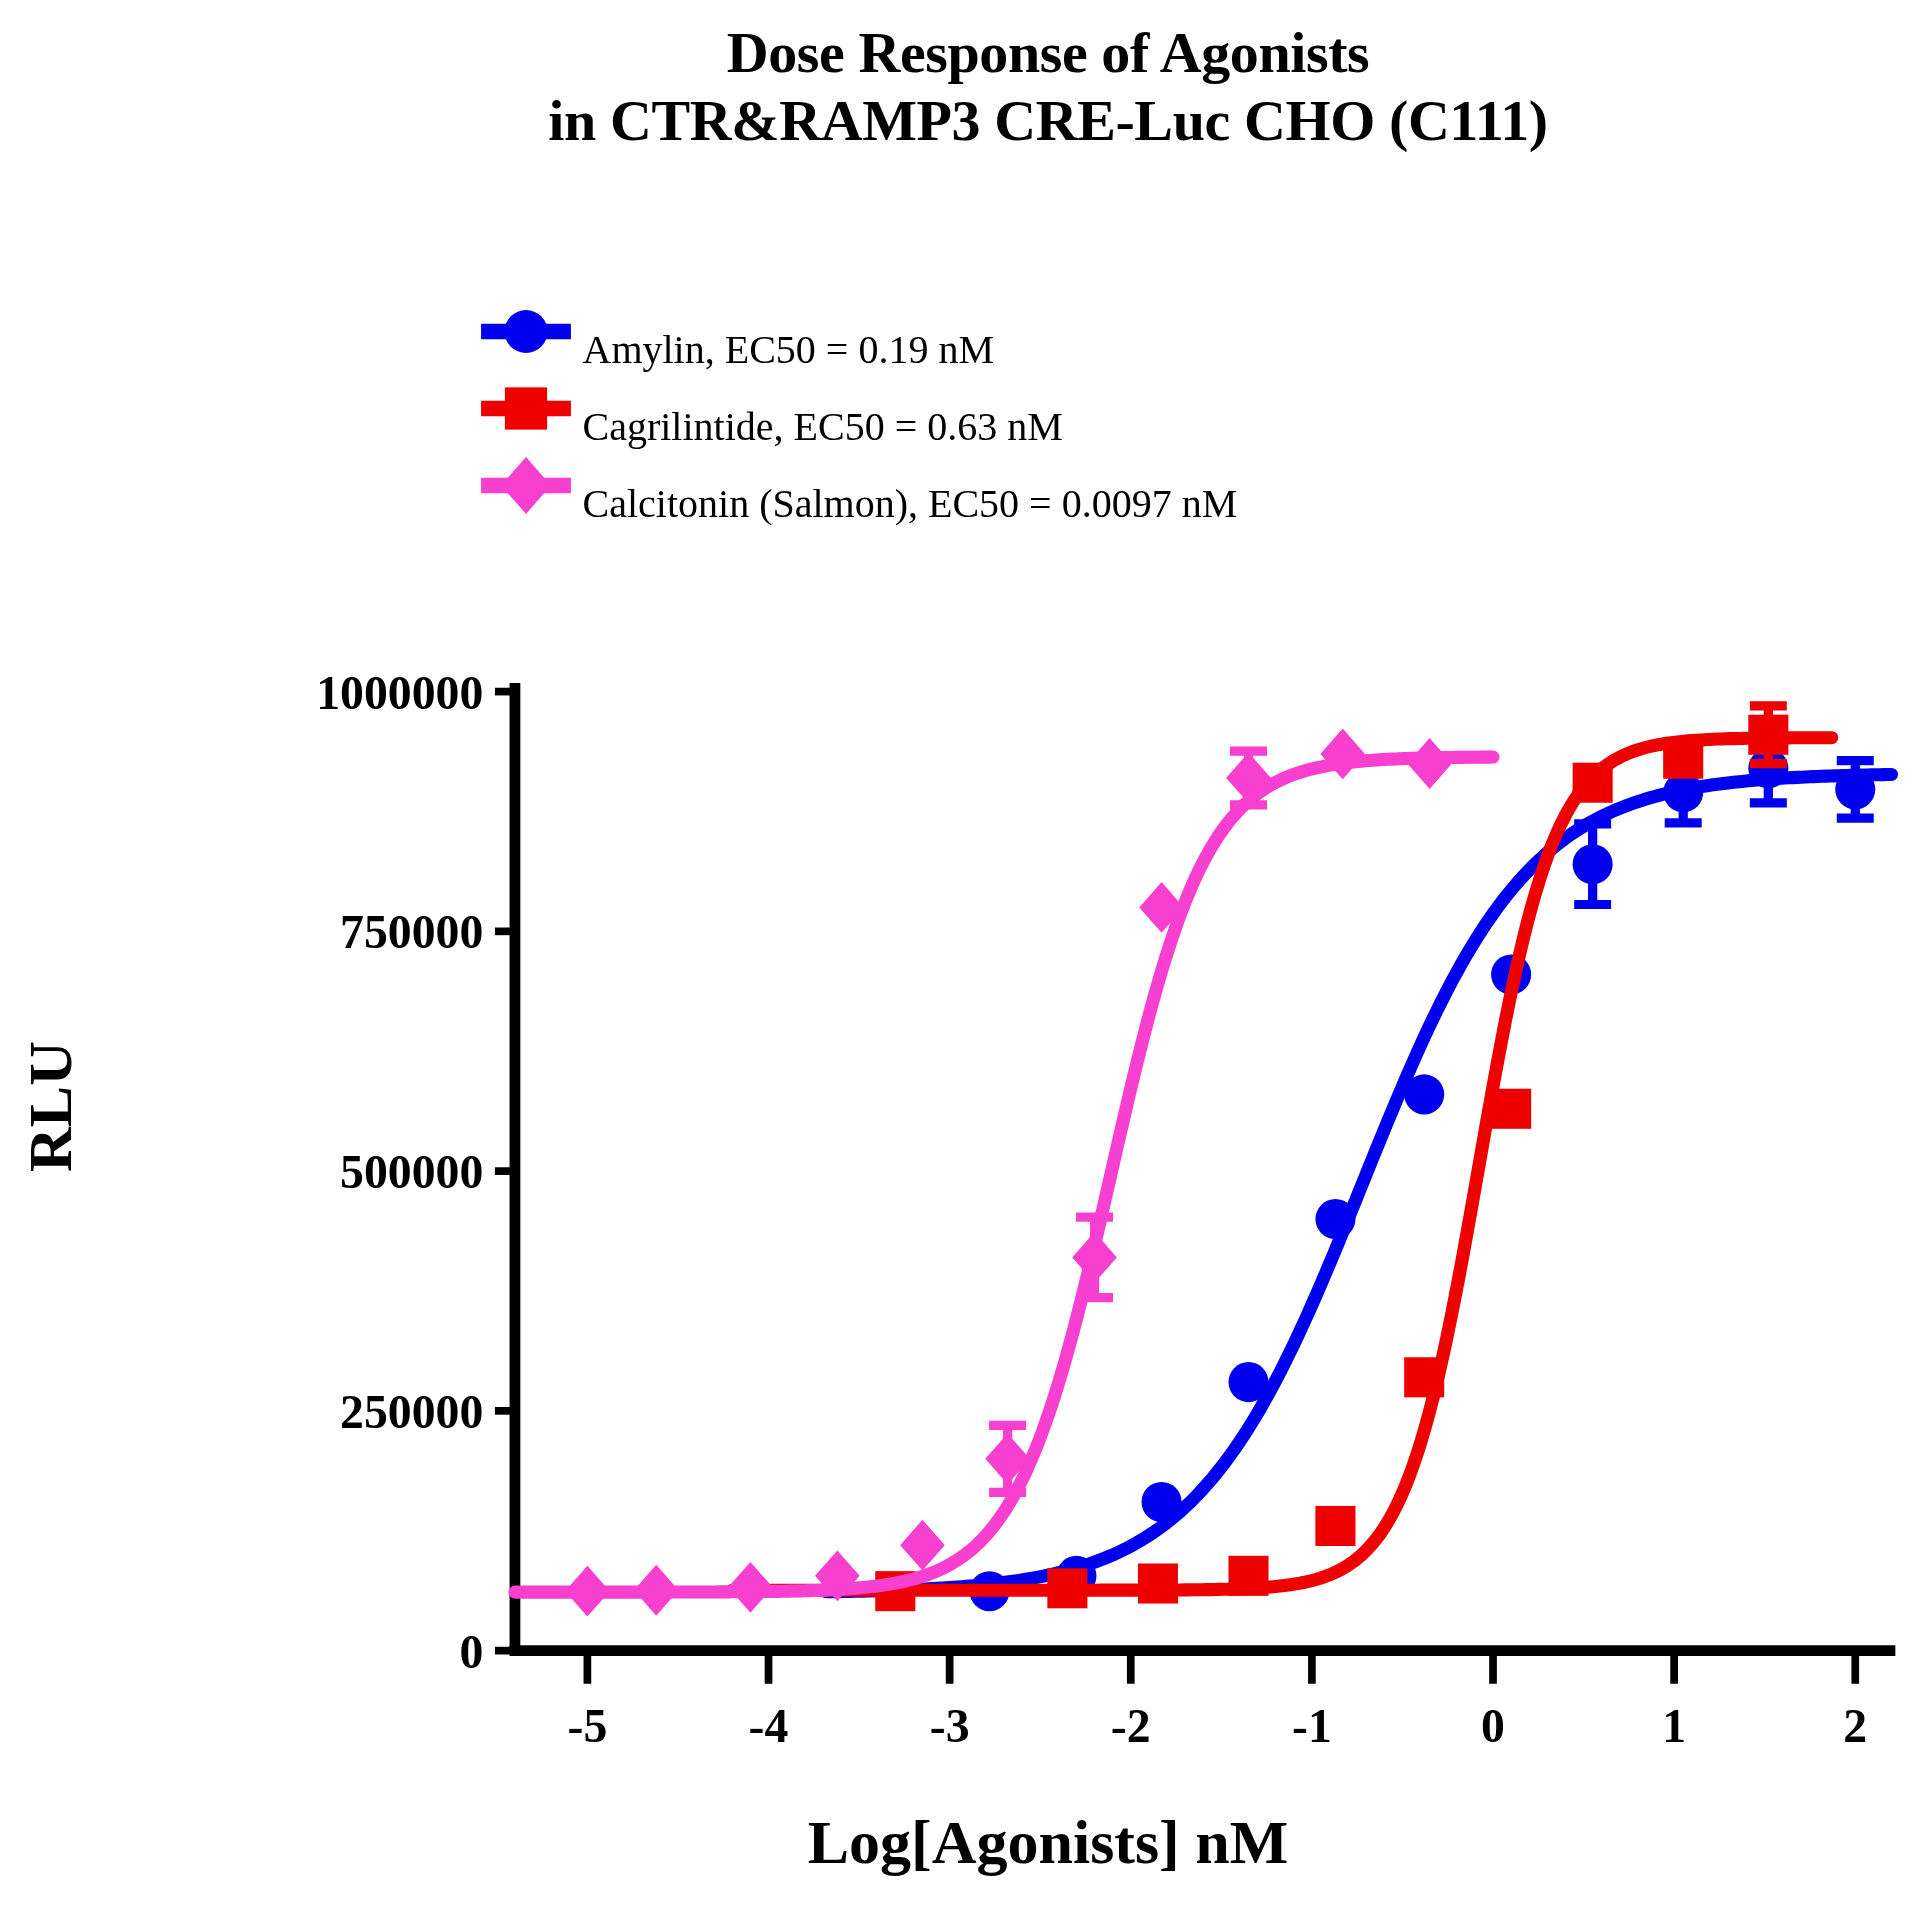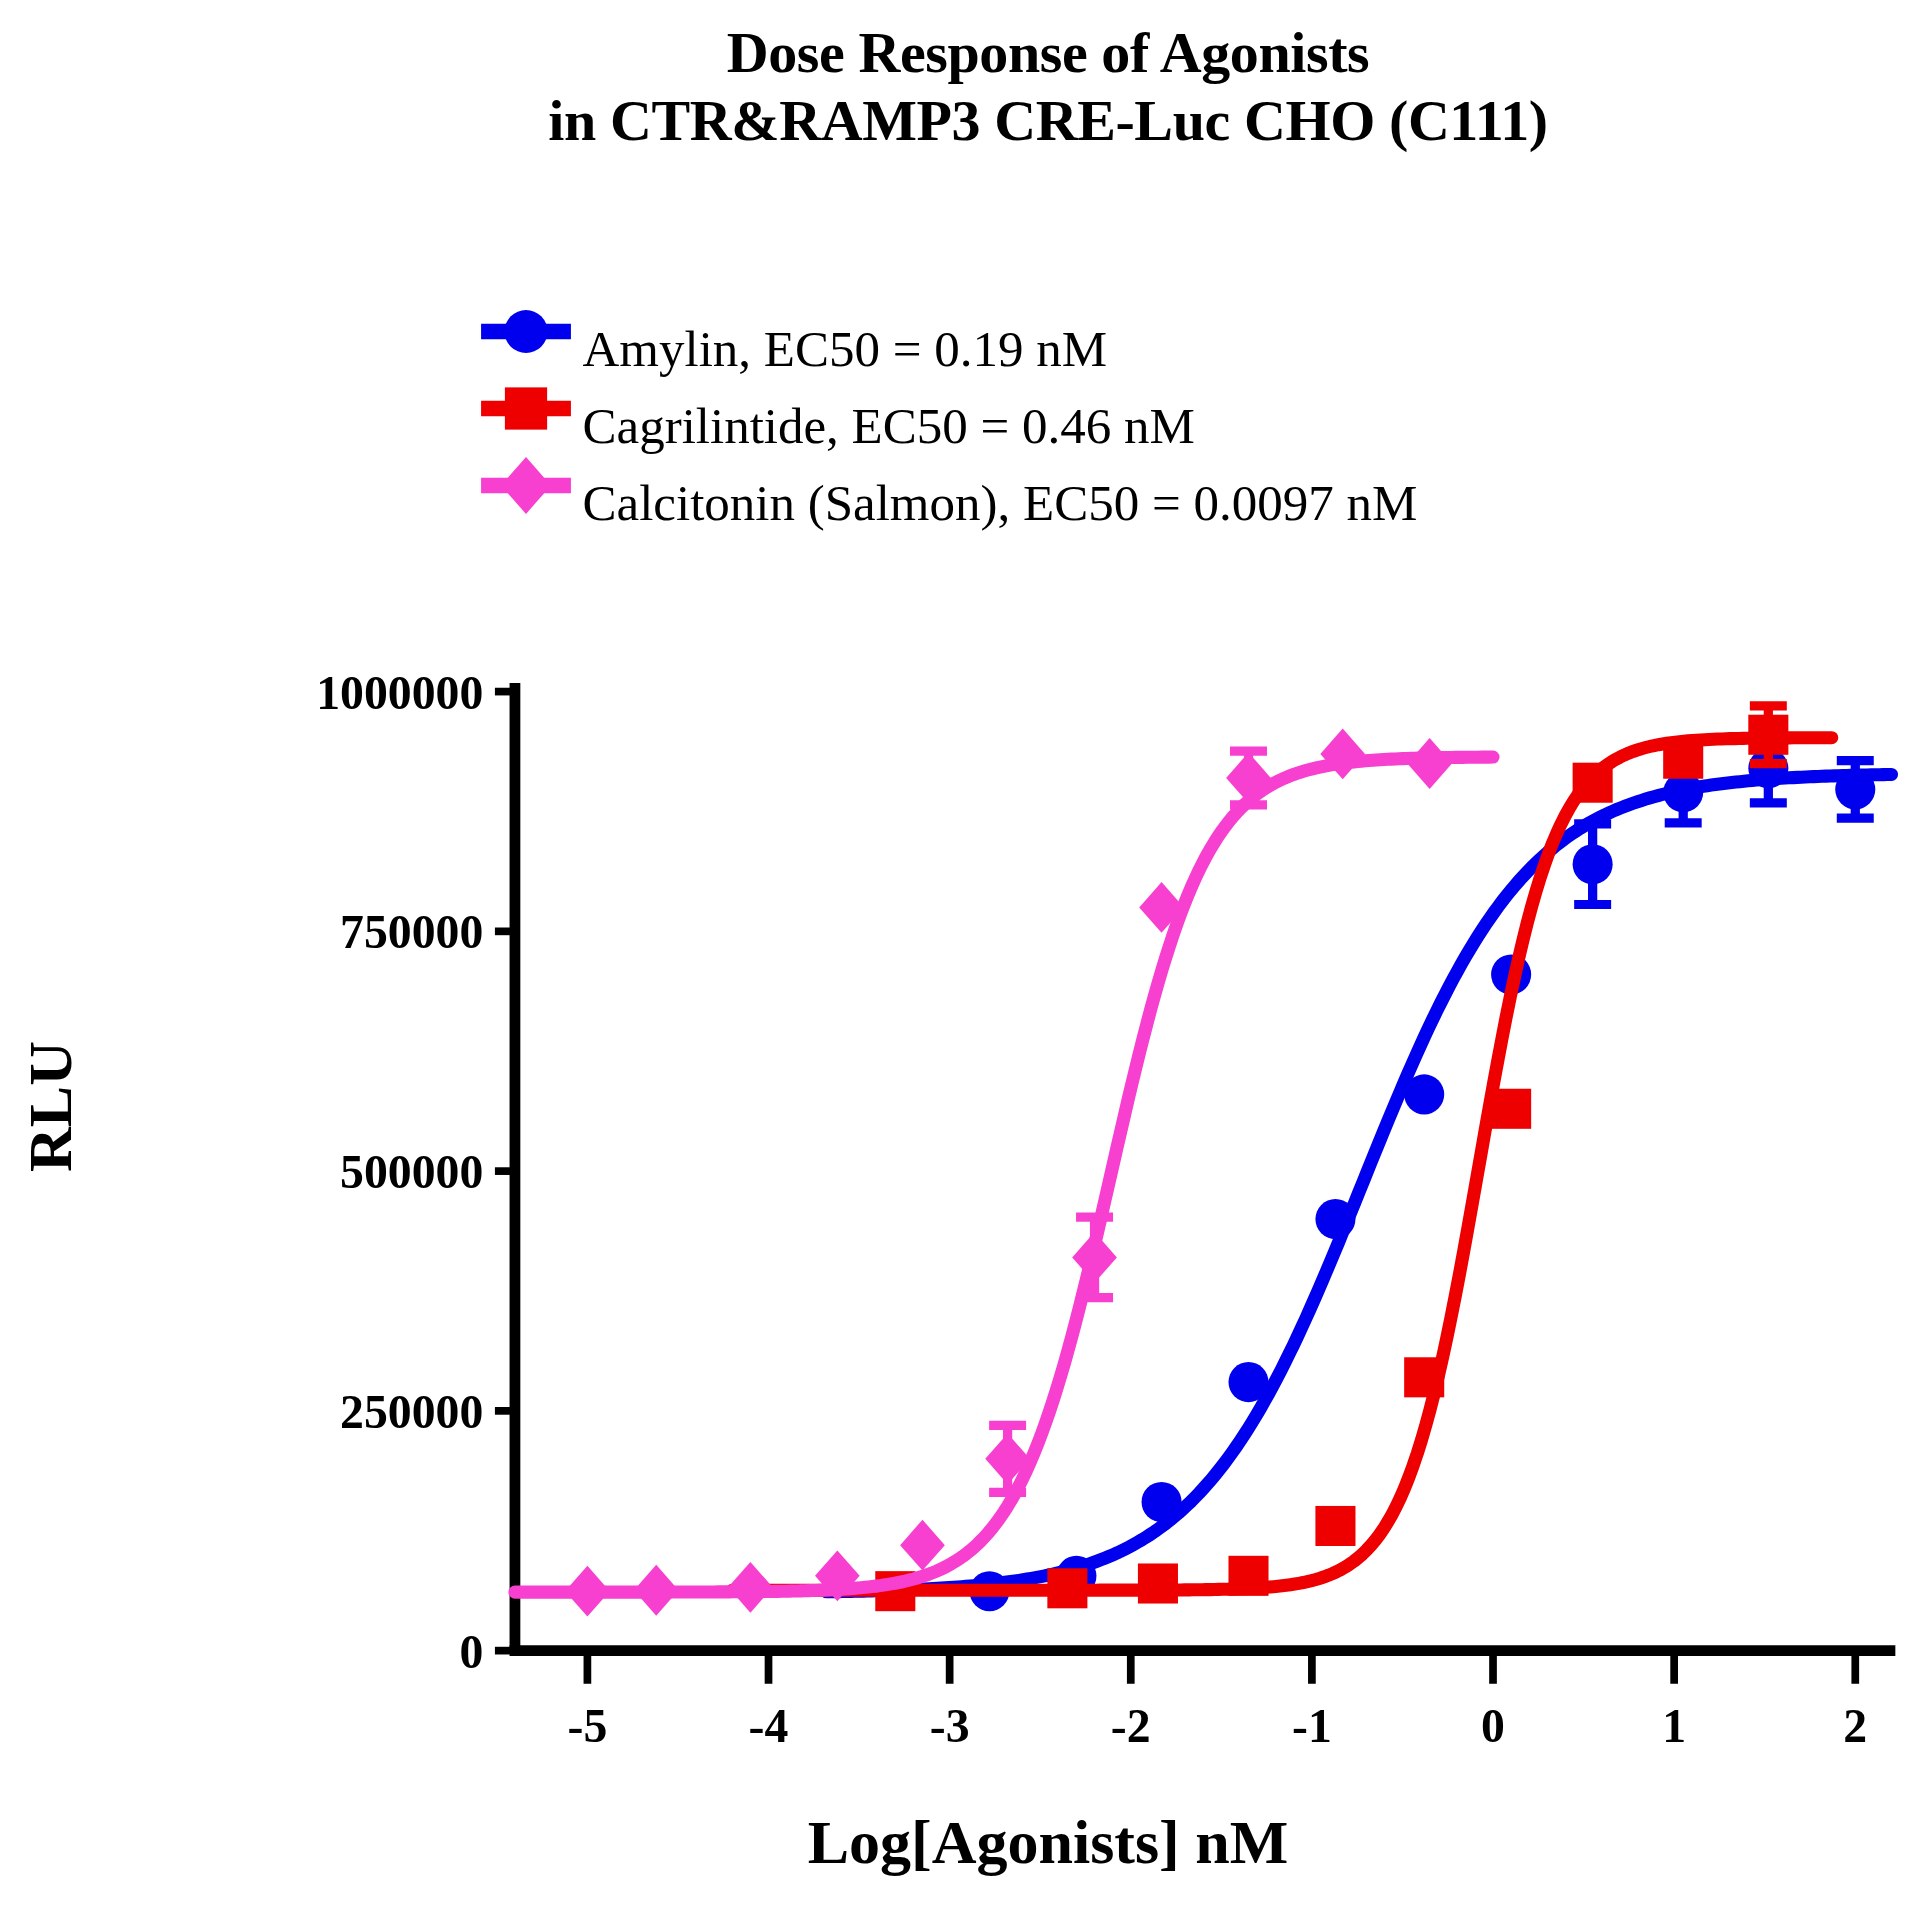--- a/index.html
+++ b/index.html
@@ -11,21 +11,21 @@
     text-align:center;font-weight:bold;font-size:58px;line-height:1.18;
     color:#000;font-family:"Liberation Serif",serif;letter-spacing:-0.4px;
   }
   .title div{white-space:nowrap;}
 
   .legend{position:absolute;left:478px;top:293px;width:1579px;}
   .legend-row{display:flex;align-items:center;height:77px;}
   .legend-key{width:96px;height:77px;position:relative;flex:0 0 96px;}
   .legend-key svg{position:absolute;left:0;top:0;}
   .legend-label{
-    font-size:51px;color:#000;white-space:nowrap;
+    font-size:40px;color:#000;white-space:nowrap;
     font-family:"Liberation Serif",serif;padding-left:8.5px;line-height:1;margin-top:36px;
   }
 
   .plot{position:absolute;left:0;top:655px;width:2096px;height:1308px;}
   .ylabel{
     position:absolute;left:-104px;top:1071px;width:308px;
     transform:rotate(-90deg);transform-origin:center center;
     font-size:62px;font-weight:bold;text-align:center;color:#000;
     font-family:"Liberation Serif",serif;
   }
@@ -55,21 +55,21 @@
       </div>
       <div class="legend-label">Amylin, EC50 = 0.19 nM</div>
     </div>
     <div class="legend-row">
       <div class="legend-key">
         <svg width="96" height="77" viewBox="0 0 250 200">
           <line x1="8" y1="100" x2="242" y2="100" stroke="#EE0000" stroke-width="40"></line>
           <rect x="70" y="45" width="110" height="110" fill="#EE0000"></rect>
         </svg>
       </div>
-      <div class="legend-label">Cagrilintide, EC50 = 0.46 nM</div>
+      <div class="legend-label">Cagrilintide, EC50 = 0.63 nM</div>
     </div>
     <div class="legend-row">
       <div class="legend-key">
         <svg width="96" height="77" viewBox="0 0 250 200">
           <line x1="8" y1="100" x2="242" y2="100" stroke="#F73FD0" stroke-width="40"></line>
           <polygon points="125,26 190,100 125,174 60,100" fill="#F73FD0"></polygon>
         </svg>
       </div>
       <div class="legend-label">Calcitonin (Salmon), EC50 = 0.0097 nM</div>
     </div>

